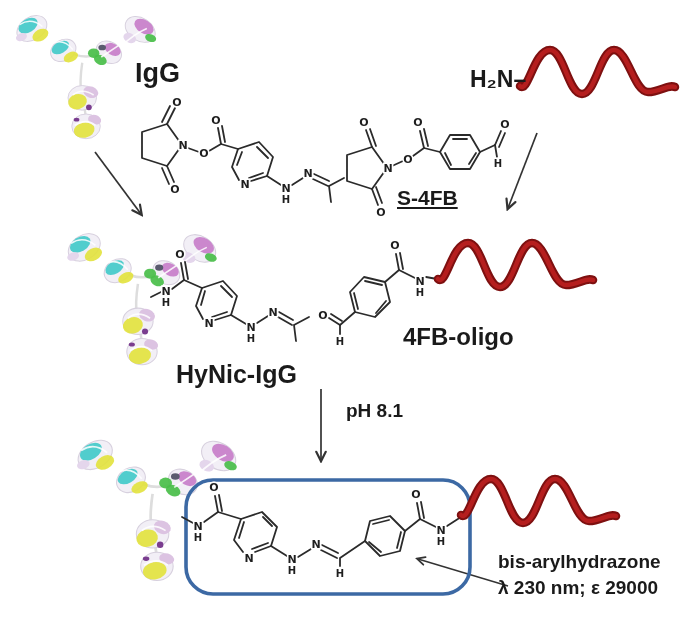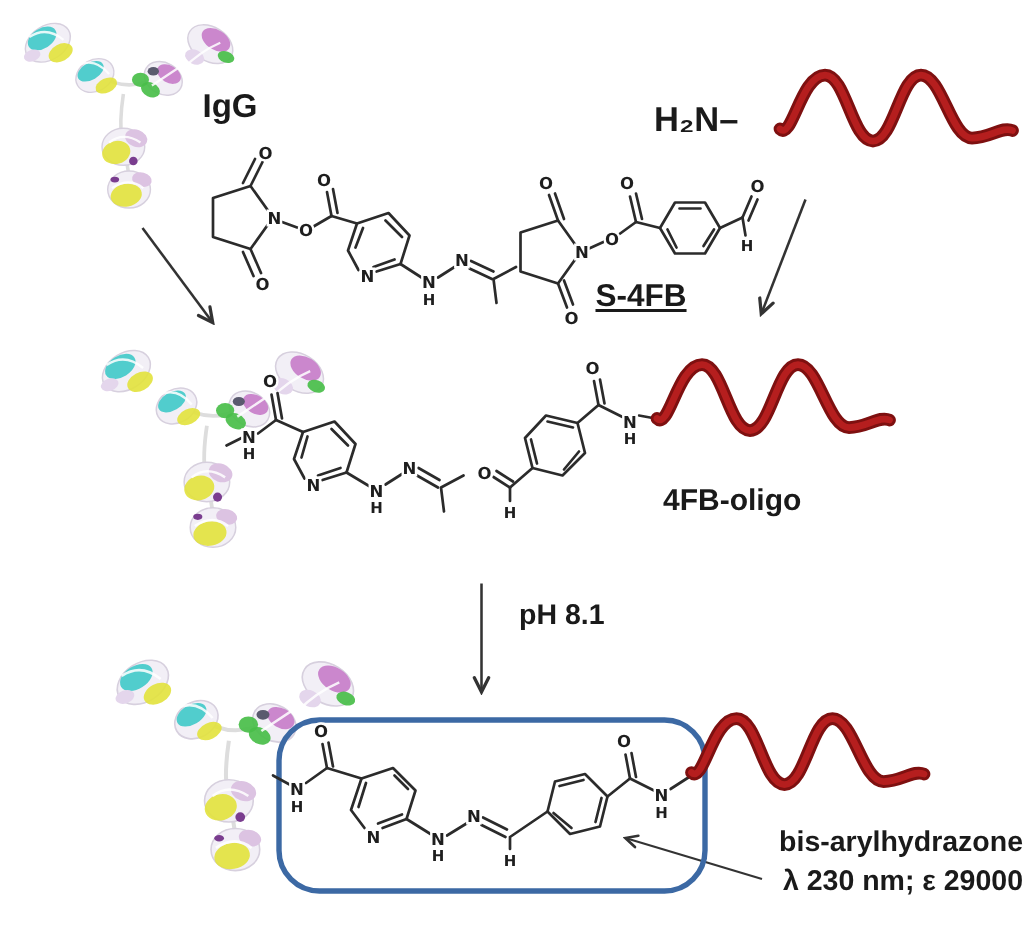--- a/index.html
+++ b/index.html
@@ -28,28 +28,28 @@
   .ab-mag{fill:var(--antibody-magenta,#C77BC9);opacity:.9;}
   .ab-green{fill:var(--antibody-green,#49BE49);opacity:.92;}
   .ab-lav{fill:#E4D6EC;}
   .ab-thistle{fill:#DCC3E2;}
   .ab-purple{fill:#7A3D8F;}
   .ab-dark{fill:#5A5A6E;}
   .ab-link{fill:none;stroke:#ddd;stroke-width:2.5;}
   .ab-rib{fill:none;stroke:#fff;stroke-width:1.6;opacity:.85;}
   
   .lbl{position:absolute;color:#1a1a1a;font-weight:bold;white-space:nowrap;}
-  .lbl-igg{left:135px;top:58px;font-size:22px;}
+  .lbl-igg{left:135px;top:58px;font-size:27px;}
   .lbl-shynic{left:151px;top:172px;font-size:21px;}
   .lbl-s4fb{left:397px;top:186px;font-size:21px;text-decoration:underline;}
-  .lbl-h2n{left:436px;top:66px;font-size:23px;}
+  .lbl-h2n{left:470px;top:66px;font-size:23px;}
   .lbl-hynicigg{left:176px;top:360px;font-size:25px;}
-  .lbl-4fboligo{left:442px;top:323px;font-size:20px;}
+  .lbl-4fboligo{left:403px;top:323px;font-size:24px;}
   .lbl-ph{left:346px;top:400px;font-size:19px;}
-  .lbl-note{left:498px;top:549px;width:184px;text-align:right;font-size:19px;line-height:26px;}
+  .lbl-note{left:498px;top:549px;width:184px;text-align:left;font-size:19px;line-height:26px;}
 </style>
 </head>
 <body>
 
 <div class="canvas">
 
   <svg class="scene" width="685" height="617" viewBox="0 0 685 617">
     <defs>
       <marker id="arrowhead" viewBox="0 0 10 10" refX="7.5" refY="5" markerWidth="8" markerHeight="8" orient="auto-start-reverse">
         <path d="M1.5,1.5 L8.5,5 L1.5,8.5" fill="none" stroke="#333" stroke-width="1.6" stroke-linecap="round"></path>
@@ -222,19 +222,20 @@
     </g>
     <g transform="translate(459,471)">
       <use href="#wavepath" class="wave-under"></use>
         <use href="#wavepath" class="wave-over"></use>
     </g>
   </svg>
 
   <div class="lbl lbl-igg">IgG</div>
   <div class="lbl lbl-s4fb">S-4FB</div>
   <div class="lbl lbl-h2n">H₂N–</div>
+  <div class="lbl lbl-hynicigg">HyNic-IgG</div>
   <div class="lbl lbl-4fboligo">4FB-oligo</div>
   <div class="lbl lbl-ph">pH 8.1</div>
   <div class="lbl lbl-note">
     <div>bis-arylhydrazone</div>
     <div>λ 230 nm; ε 29000</div>
   </div>
 </div>
 
 </body></html>

